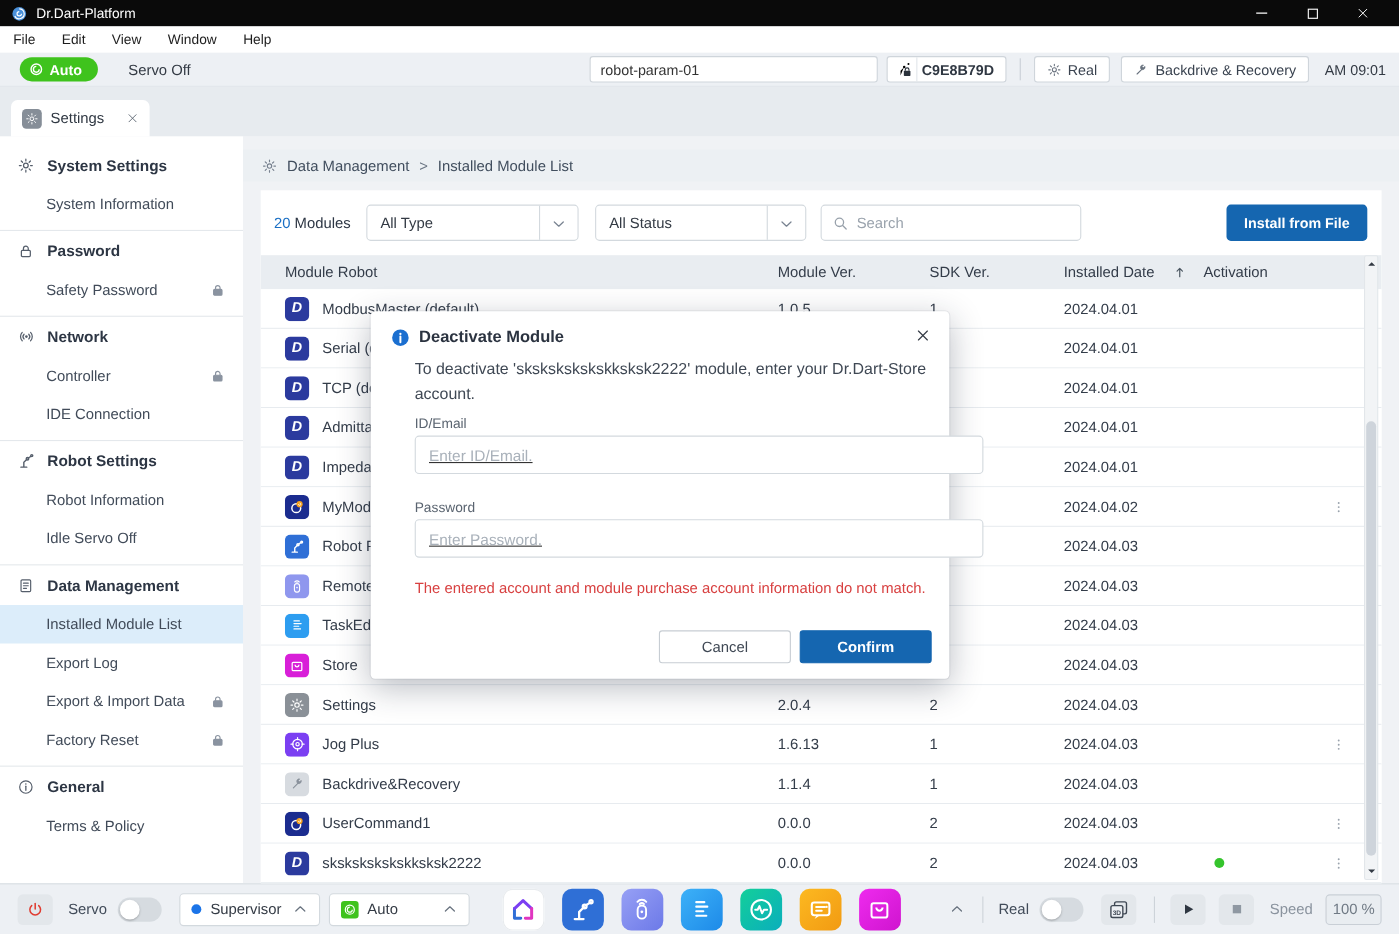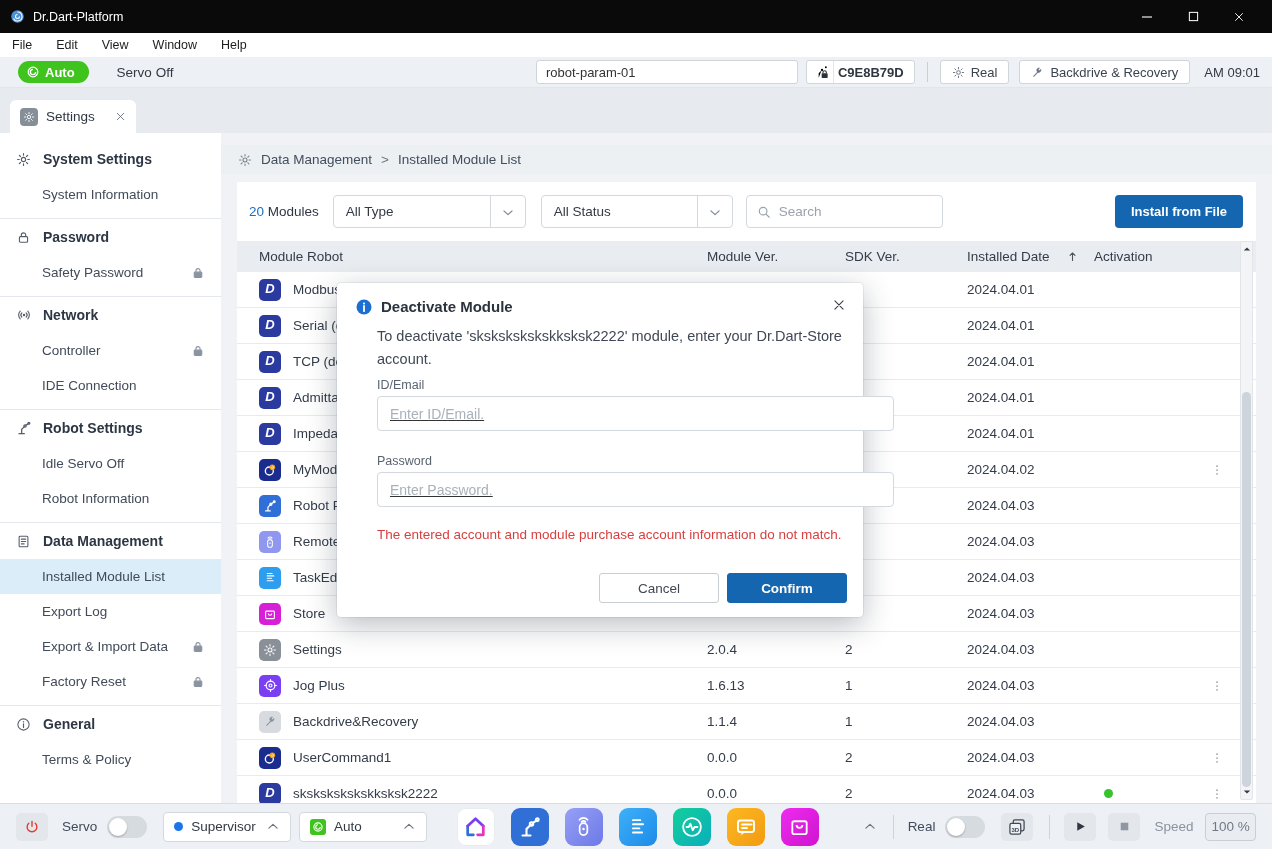--- a/index.html
+++ b/index.html
@@ -1,20 +1,20 @@
 <!DOCTYPE html>
 <html><head>
 <meta charset="utf-8">
 <style>
   *{box-sizing:border-box;margin:0;padding:0;font-family:"Liberation Sans","DejaVu Sans",sans-serif;}
   html,body{width:1272px;height:849px;overflow:hidden;background:#f0f2f5;}
   #app{position:relative;width:1272px;height:849px;display:flex;flex-direction:column;}
   svg{display:block;}
   
-  .titlebar{height:33px;background:#0a0a0a;color:#fff;display:flex;align-items:center;padding:0 10px;flex:none;}
+  .titlebar{height:24px;background:#0a0a0a;color:#fff;display:flex;align-items:center;padding:0 10px;flex:none;}
   .titlebar .logo{width:15px;height:15px;margin-right:8px;}
   .titlebar .title{font-size:12.5px;}
   .wincontrols{margin-left:auto;display:flex;align-items:center;gap:0;}
   .winbtn{width:46px;height:28px;display:flex;align-items:center;justify-content:center;cursor:default;}
   
   .menubar{height:24px;background:#fff;display:flex;align-items:center;gap:24px;padding:0 12px;flex:none;font-size:12.5px;color:#1d1d1d;}
   
   .toolbar{height:31px;background:#edf0f4;border-bottom:1px solid #e2e6ea;display:flex;align-items:center;padding:0 12px;flex:none;}
   .auto-badge{display:flex;align-items:center;gap:5px;background:#3fc31d;color:#fff;font-weight:bold;font-size:13px;height:22px;border-radius:12px;padding:0 14px 0 8px;margin-left:6px;}
   .servo-off{margin-left:28px;font-size:13.5px;color:#333a44;}
@@ -47,21 +47,21 @@
   
   .card{margin:8px 16px 0 16px;background:#fff;flex:1;position:relative;overflow:hidden;}
   .filters{display:flex;align-items:center;padding:13px 12px 13px 12px;}
   .mod-count{font-size:13.5px;color:#2d3644;white-space:nowrap;}
   .mod-count b{color:#1a6fc4;font-weight:normal;}
   .select{display:flex;align-items:center;height:33px;border:1px solid #d3d9de;border-radius:4px;background:#fff;font-size:13.5px;color:#333a44;}
   .select .sel-val{padding:0 12px;flex:1;}
   .select .sel-chev{width:35px;height:100%;border-left:1px solid #d3d9de;display:flex;align-items:center;justify-content:center;}
   .sel-type{width:193px;margin-left:14px;}
   .sel-status{width:192px;margin-left:15px;justify-content:flex-end;}
-  .searchbox{width:197px;height:33px;margin-left:13px;border:1px solid #d3d9de;border-radius:4px;background:#fff;display:flex;align-items:center;padding:0 10px;gap:8px;}
+  .searchbox{width:237px;height:33px;margin-left:13px;border:1px solid #d3d9de;border-radius:4px;background:#fff;display:flex;align-items:center;padding:0 10px;gap:8px;}
   .searchbox input{border:none;outline:none;flex:1;min-width:0;font-size:13.5px;color:#333;background:transparent;}
   .searchbox input::placeholder{color:#9aa3ad;}
   .install-btn{margin-left:auto;margin-right:1px;width:128px;height:33px;background:#1566b0;color:#fff;border:none;border-radius:4px;font-size:13px;font-weight:bold;}
   .thead,.trow{display:grid;grid-template-columns:448px 138px 122px 127px 116px 1fr;align-items:center;padding-left:22px;padding-right:18px;}
   .thead{height:31px;background:#e9edf1;font-size:13.5px;color:#333c49;}
   .th-date{display:flex;align-items:center;gap:16px;}
   .trow{height:36px;border-bottom:1px solid #e7ebef;font-size:13.5px;color:#333c49;background:#fff;}
   .cell-name{display:flex;align-items:center;gap:12px;overflow:hidden;white-space:nowrap;}
   .mod-icon{width:22px;height:22px;border-radius:5px;flex:none;display:flex;align-items:center;justify-content:center;color:#fff;font-size:13px;font-weight:bold;font-style:italic;}
   .cell-act{display:flex;align-items:center;}
@@ -279,24 +279,24 @@
               <svg width="16" height="16" viewBox="0 0 24 24" fill="none" stroke="#555e6b" stroke-width="1.9" stroke-linecap="round">
                 <path d="M4.5 20.5h8M8.5 20.5v-6.5l4.5-4.5"></path>
                 <circle cx="13.5" cy="9" r="1.7"></circle>
                 <path d="M15 7.7l3.2-1.9"></path>
                 <circle cx="19.3" cy="4.8" r="1.4"></circle>
               </svg>
             </span>
             <span>Robot Settings</span>
           </div>
           <div class="sb-item">
+            <span>Robot Information</span>
+          </div>
+          <div class="sb-item">
             <span>Idle Servo Off</span>
-          </div>
-          <div class="sb-item">
-            <span>Robot Information</span>
           </div>
         </div>
         <div class="sb-section">
           <div class="sb-header">
             <span class="sb-ico">
               <svg width="15" height="15" viewBox="0 0 24 24" fill="none" stroke="#555e6b" stroke-width="1.7">
                 <rect x="5" y="3.5" width="14" height="17" rx="1.6"></rect>
                 <path d="M8.5 8.2h7M8.5 12h7M8.5 15.8h4.5" stroke-linecap="round"></path>
               </svg>
             </span>

